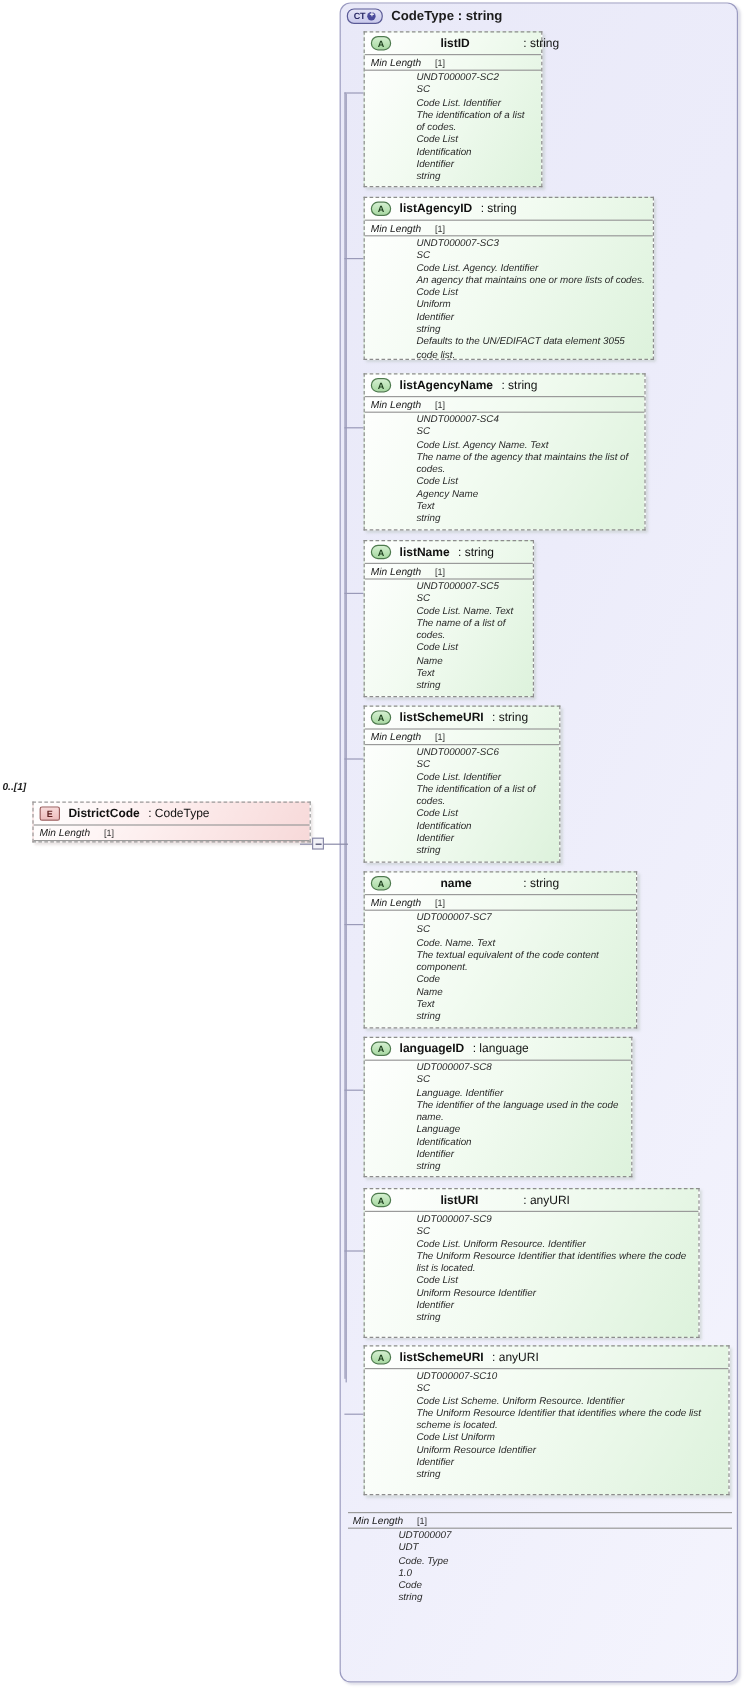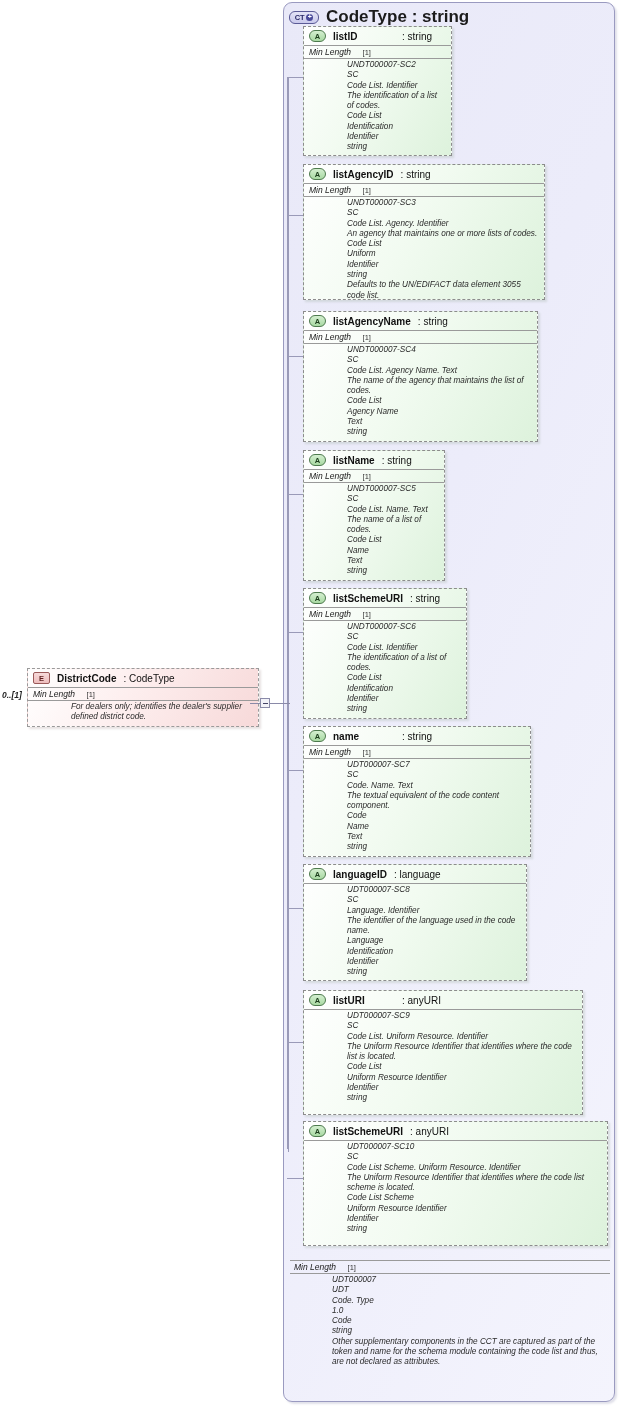--- a/index.html
+++ b/index.html
@@ -63,21 +63,21 @@
     height: 7px;
     border-radius: 50%;
     background: #4a4a9a;
     color: #ffffff;
     font-size: 7px;
     line-height: 6.5px;
     text-align: center;
     font-weight: bold;
   }
   .ct-title {
-    font-size: 17px;
+    font-size: 11px;
     font-weight: bold;
     color: #1b1b1b;
     font-family: "Liberation Sans", sans-serif;
   }
 
   
   .tree-vline {
     position: absolute;
     left: 287px;
     top: 77px;
@@ -163,21 +163,21 @@
   .attr-name {
     font-size: 10px;
     font-weight: bold;
     color: #111111;
   }
   .attr-type {
     font-size: 10px;
     font-weight: normal;
     color: #111111;
   }
-  .attr-name.pad-name { min-width: 62px; display: inline-block; }
+  .attr-name.pad-name { min-width: 62px; display: inline-block; margin-left: 34px; }
 
   .facet-row {
     border-top: 1px solid #9a9a9a;
     border-bottom: 1px solid #9a9a9a;
     padding: 1px 5px 1px 5px;
     white-space: nowrap;
   }
   .facet-label {
     font-style: italic;
     font-size: 8.5px;
@@ -227,21 +227,21 @@
     background: linear-gradient(#f7dada, #eebdbd);
     font-size: 7.5px;
     font-weight: bold;
     color: #5c1d1d;
     box-sizing: border-box;
     flex: none;
   }
   .cardinality {
     position: absolute;
     left: 2px;
-    top: 690px;
+    top: 650px;
     font-size: 8.5px;
     font-style: italic;
     font-weight: bold;
     color: #222222;
   }
 
   
   .ct-footer {
     position: absolute;
     left: 6px;
@@ -275,21 +275,20 @@
       <span class="facet-label">Min Length</span>
       <span class="facet-val">[1]</span>
     </div>
     <div class="attr-body">
       <div>UDT000007</div>
       <div>UDT</div>
       <div>Code. Type</div>
       <div>1.0</div>
       <div>Code</div>
       <div>string</div>
-      <div>Other supplementary components in the CCT are captured as part of the token and name for the schema module containing the code list and thus, are not declared as attributes.</div>
     </div>
   </div>
 </div>
 
 <div class="tree-branch" style="top:77px;"></div>
 <div class="tree-branch" style="top:215px;"></div>
 <div class="tree-branch" style="top:356px;"></div>
 <div class="tree-branch" style="top:494px;"></div>
 <div class="tree-branch" style="top:632px;"></div>
 <div class="tree-branch" style="top:770px;"></div>
@@ -474,39 +473,36 @@
     <span class="a-badge">A</span>
     <span class="attr-name">listSchemeURI</span>
     <span class="attr-type">:&nbsp;<span>anyURI</span></span>
   </div>
   <div class="sep-line"></div>
   <div class="attr-body">
     <div>UDT000007-SC10</div>
     <div>SC</div>
     <div>Code List Scheme. Uniform Resource. Identifier</div>
     <div>The Uniform Resource Identifier that identifies where the code list scheme is located.</div>
-    <div>Code List Scheme</div>
+    <div>Code List Uniform</div>
     <div>Uniform Resource Identifier</div>
     <div>Identifier</div>
     <div>string</div>
   </div>
 </div>
 
 <span class="cardinality">0..[1]</span>
 
 <div class="elem-box">
   <div class="attr-head">
     <span class="e-badge">E</span>
     <span class="attr-name">DistrictCode</span>
     <span class="attr-type">:&nbsp;<span>CodeType</span></span>
   </div>
   <div class="facet-row">
     <span class="facet-label">Min Length</span>
     <span class="facet-val">[1]</span>
   </div>
-  <div class="attr-body">
-    <div>For dealers only; identifies the dealer's supplier defined district code.</div>
-  </div>
 </div>
 
 <div class="conn-hline2"></div>
 <div class="conn-minus"></div>
 <div class="conn-hline"></div>
 
 </body></html>

